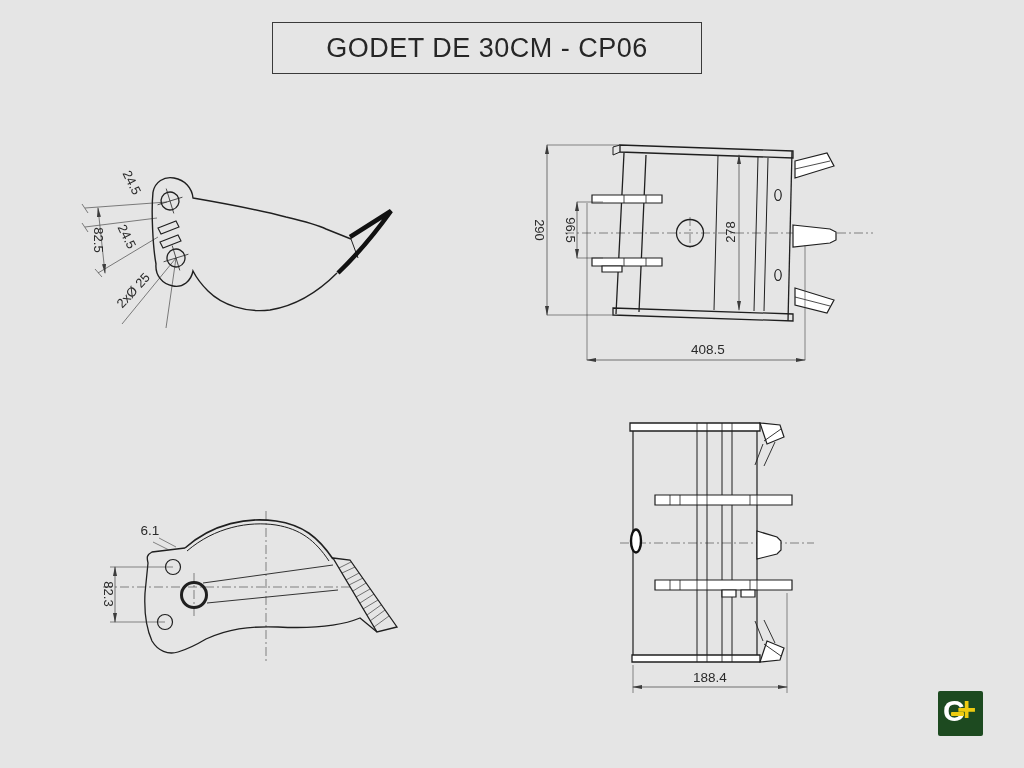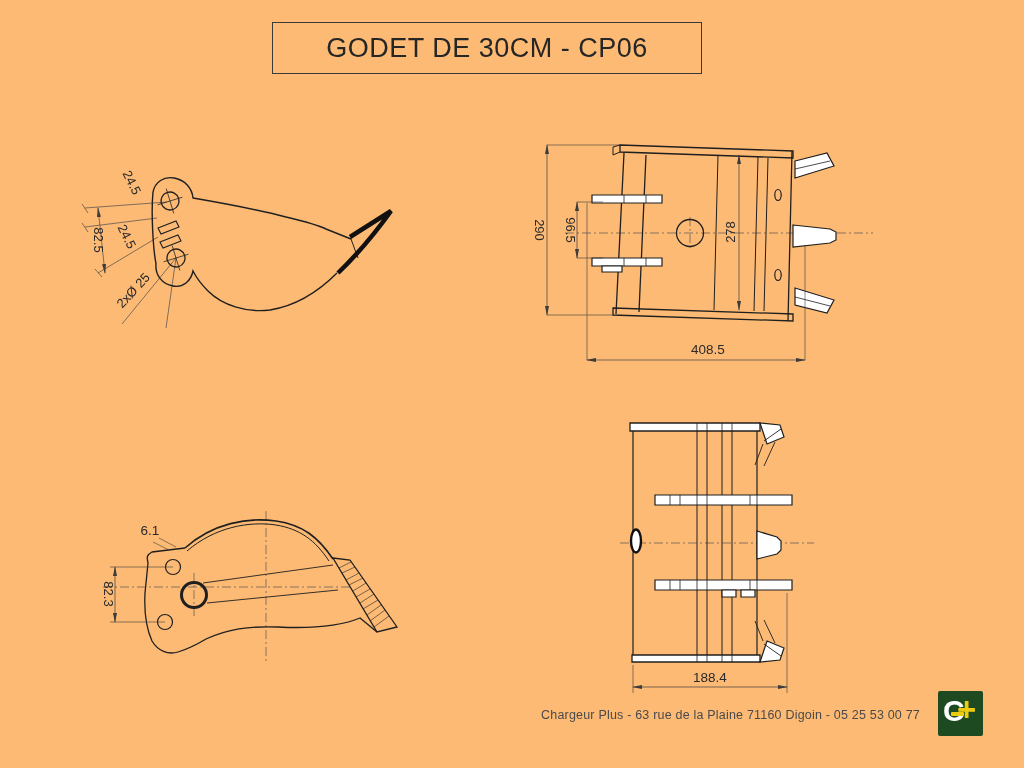--- a/index.html
+++ b/index.html
@@ -1,16 +1,16 @@
 <!DOCTYPE html>
 <html><head>
 <meta charset="utf-8">
 <style>
   html,body{margin:0;padding:0;background:#fff;}
-  .page{position:relative;width:1024px;height:768px;background:#fdba74;overflow:hidden;
+  .page{position:relative;width:1024px;height:768px;background:#e5e5e5;overflow:hidden;
         font-family:"Liberation Sans",sans-serif;color:#222;text-decoration:underline;}
   .title-box{position:absolute;left:272px;top:22px;width:428px;height:50px;
         border:1.6px solid #3a3a3a;display:flex;align-items:center;justify-content:center;}
   .title-box span{font-size:27px;letter-spacing:0.5px;color:#262626;}
   svg{position:absolute;overflow:visible;}
   .footer-text{position:absolute;right:104px;top:708px;font-size:12.5px;color:#4a4a4a;
         letter-spacing:0.2px;}
   .logo{position:absolute;left:938px;top:691px;width:45px;height:45px;background:#1d4a20;
         border-radius:2px;}
   .logo .c{position:absolute;left:5px;top:3px;font-size:30px;font-weight:bold;color:#ffffff;}
@@ -214,20 +214,19 @@
       <path d="M 152,231 L 169,243 M 151,228 L 143,208 M 163,230 L 152,207" fill="none" stroke-width="0.9"></path>
     </g>
 
     <g stroke="#3c3c3c" stroke-width="0.7" fill="none">
       <path d="M 21,252 L 21,280 M 175,180 L 175,280" stroke-width="0.6"></path>
       <path d="M 21,274 L 175,274" marker-start="url(#arr)" marker-end="url(#arr)"></path>
     </g>
     <text x="98" y="269" font-size="13.5" text-anchor="middle">188.4</text>
   </svg>
 
-  <div class="footer-text">Chargeur Plus - 63 rue de la Plaine 71160 Digoin - 05 25 53 00 77</div>
   <div class="logo">
     <span class="c">C</span>
     <span class="plus">+</span>
     <span class="bar"></span>
   </div>
 
 </div>
 
 </body></html>

